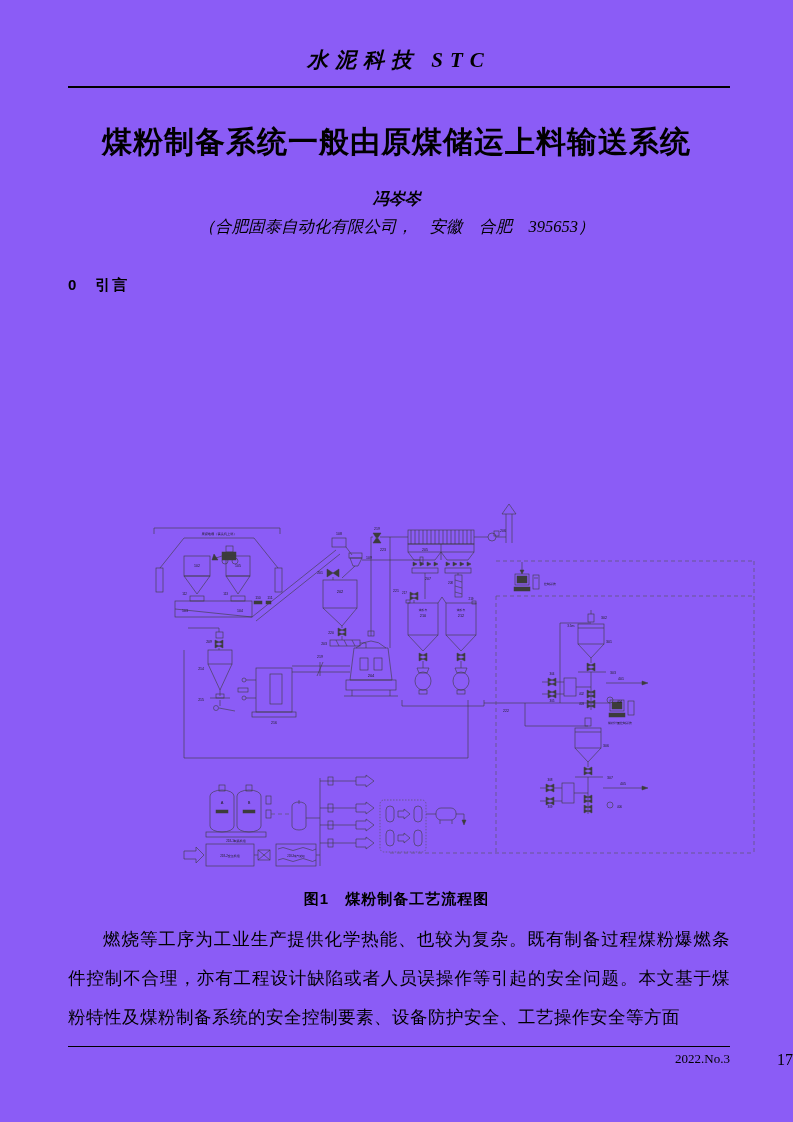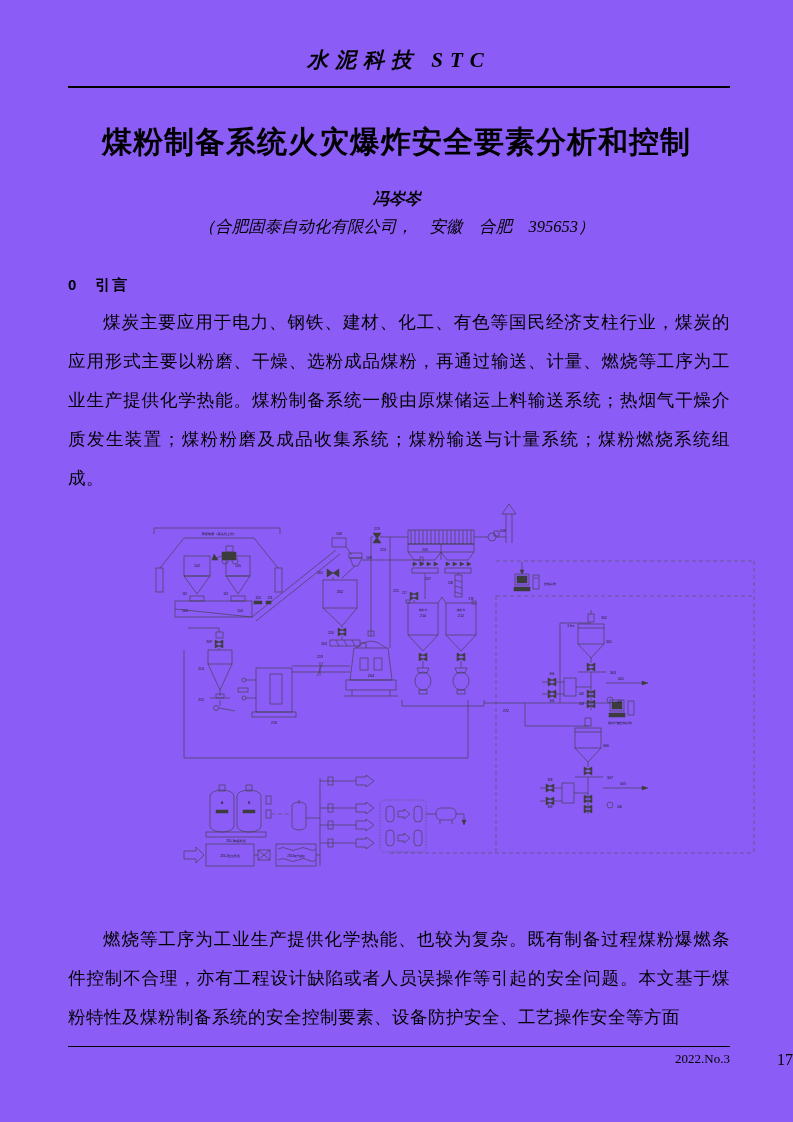--- a/index.html
+++ b/index.html
@@ -33,26 +33,25 @@
   #fig-labels text{fill:#1d1d1d;font-family:"Liberation Sans","DejaVu Sans",sans-serif;}
 </style>
 </head>
 <body>
 
 <div class="page">
 
   <div class="hdr">水泥科技 STC</div>
   <div class="hdr-rule"></div>
 
-  <div class="title">煤粉制备系统火灾爆炸安全要素分析和控制</div>
+  <div class="title">煤粉制备系统一般由原煤储运上料输送系统</div>
   <div class="author">冯岑岑</div>
   <div class="affil">（合肥固泰自动化有限公司，　安徽　合肥　395653）</div>
 
   <div class="sec-heading">0　引言</div>
-  <div class="para para1">煤炭主要应用于电力、钢铁、建材、化工、有色等国民经济支柱行业，煤炭的应用形式主要以粉磨、干燥、选粉成品煤粉，再通过输送、计量、燃烧等工序为工业生产提供化学热能。煤粉制备系统一般由原煤储运上料输送系统；热烟气干燥介质发生装置；煤粉粉磨及成品收集系统；煤粉输送与计量系统；煤粉燃烧系统组成。</div>
 
   <div class="figwrap">
     <svg viewBox="0 0 620 385" xmlns="http://www.w3.org/2000/svg">
 
       <g>
         <line class="dg" x1="14" y1="28" x2="140" y2="28"></line>
         <line class="dg" x1="14" y1="28" x2="14" y2="34"></line>
         <line class="dg" x1="140" y1="28" x2="140" y2="34"></line>
         <polyline class="dg" points="20,68 44,38 114,38 138,68"></polyline>
         <rect class="dg" x="16" y="68" width="7" height="24"></rect>
@@ -418,20 +417,21 @@
           <text x="480" y="224" font-size="3" text-anchor="middle">煤粉计量控制系统</text>
           <text x="82" y="304" font-size="4" text-anchor="middle">A</text>
           <text x="109" y="304" font-size="4" text-anchor="middle">B</text>
           <text x="96" y="342" font-size="3" text-anchor="middle">218-1制氮机组</text>
           <text x="90" y="357" font-size="3" text-anchor="middle">218-2空压机组</text>
           <text x="156" y="357" font-size="2.7" text-anchor="middle">218-3储气罐组</text>
         </g>
     </svg>
   </div>
 
+  <div class="caption">图1　煤粉制备工艺流程图</div>
 
   <div class="para para2">燃烧等工序为工业生产提供化学热能、也较为复杂。既有制备过程煤粉爆燃条件控制不合理，亦有工程设计缺陷或者人员误操作等引起的安全问题。本文基于煤粉特性及煤粉制备系统的安全控制要素、设备防护安全、工艺操作安全等方面</div>
 
   <div class="ftr-rule"></div>
   <div class="ftr-page">17</div>
   <div class="ftr-issue">2022.No.3</div>
 
 </div>
 
 </body></html>

